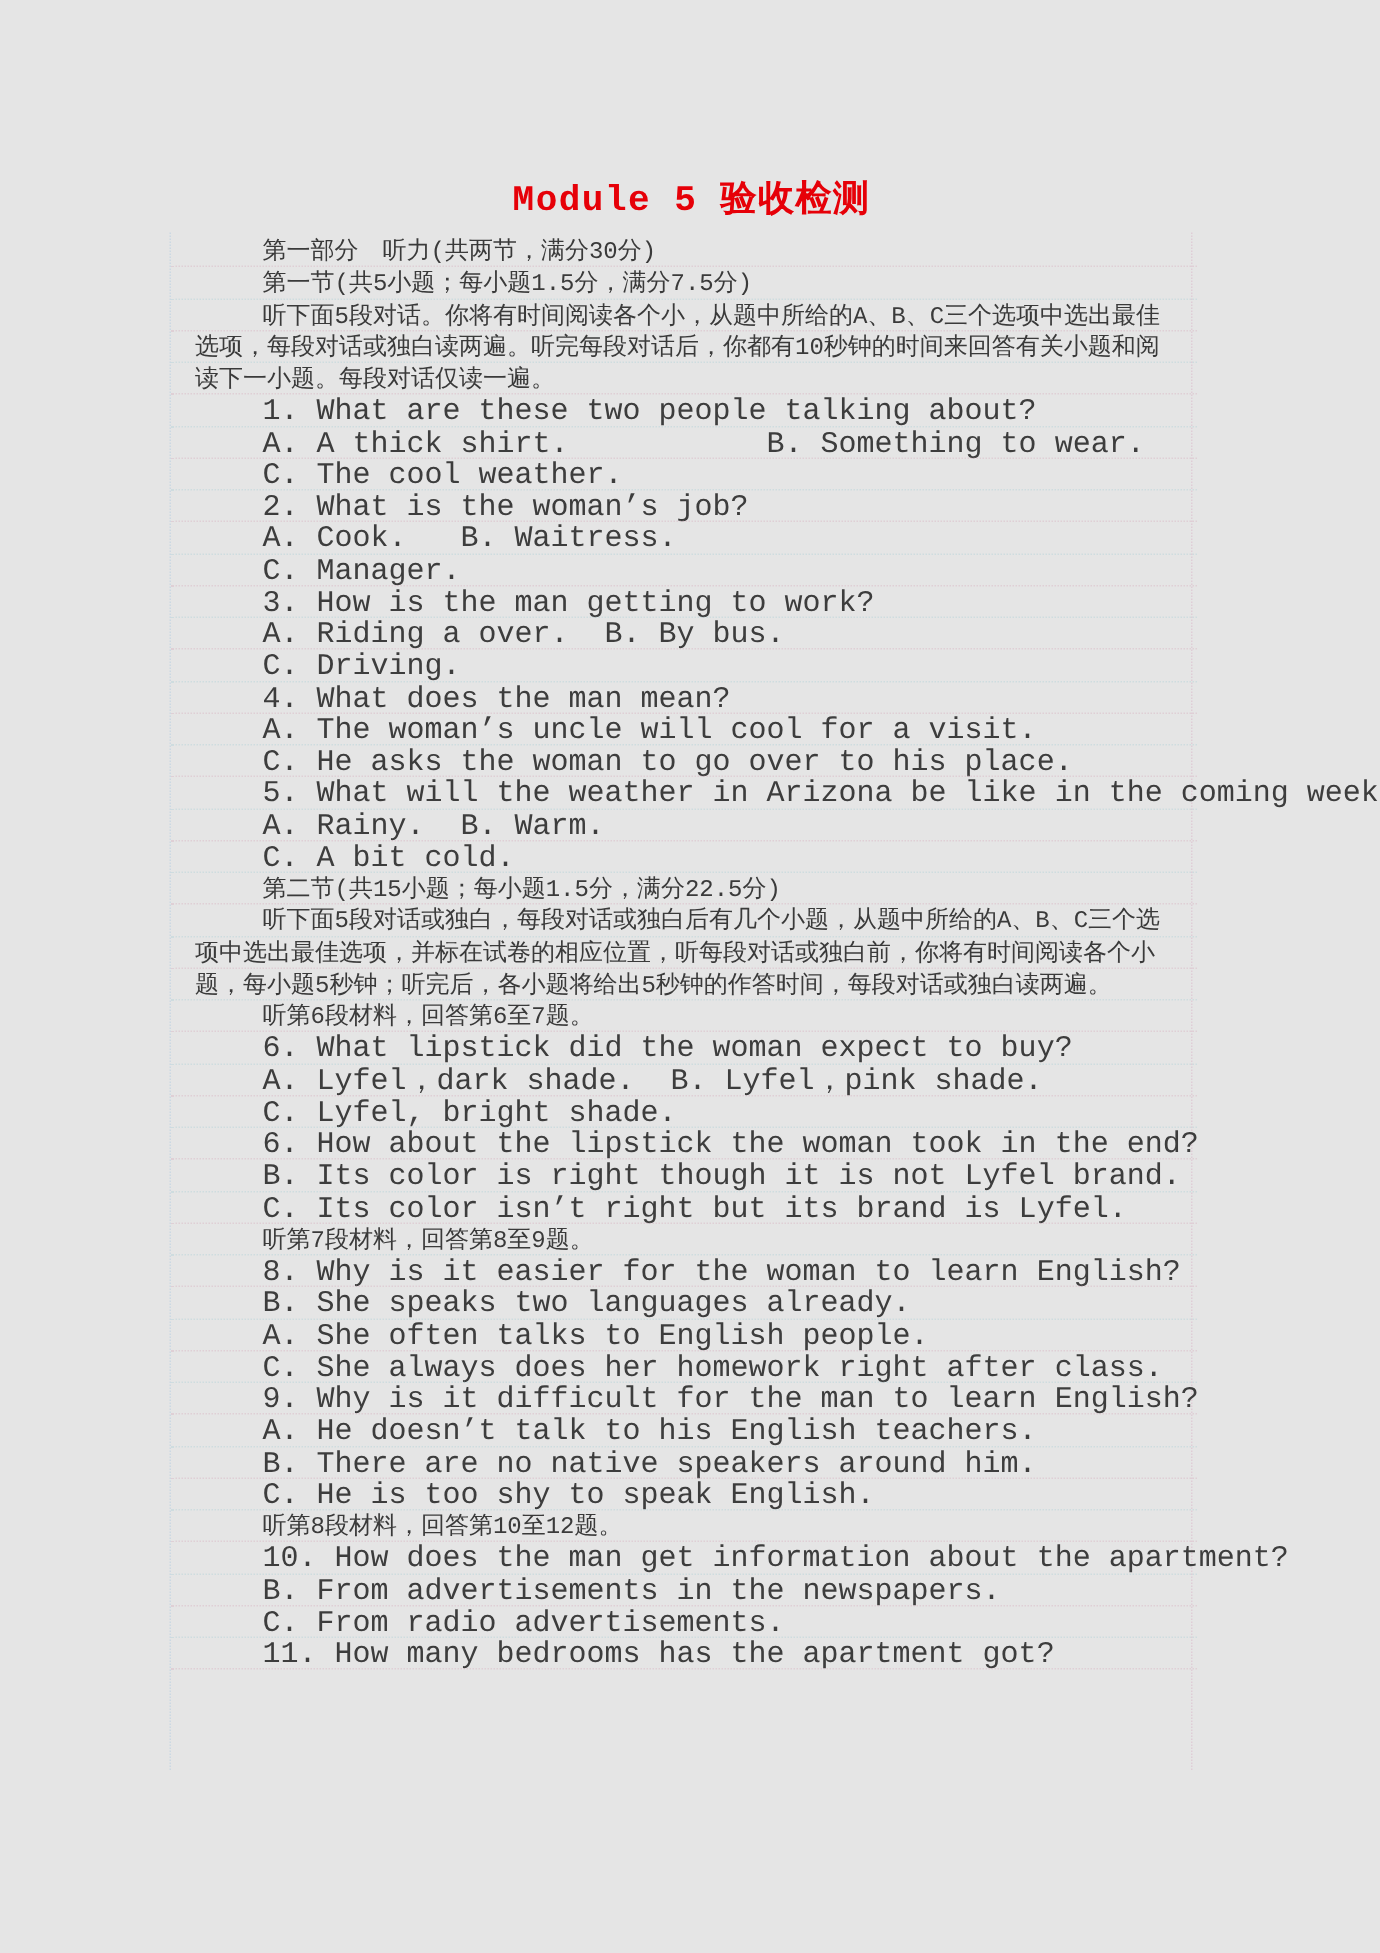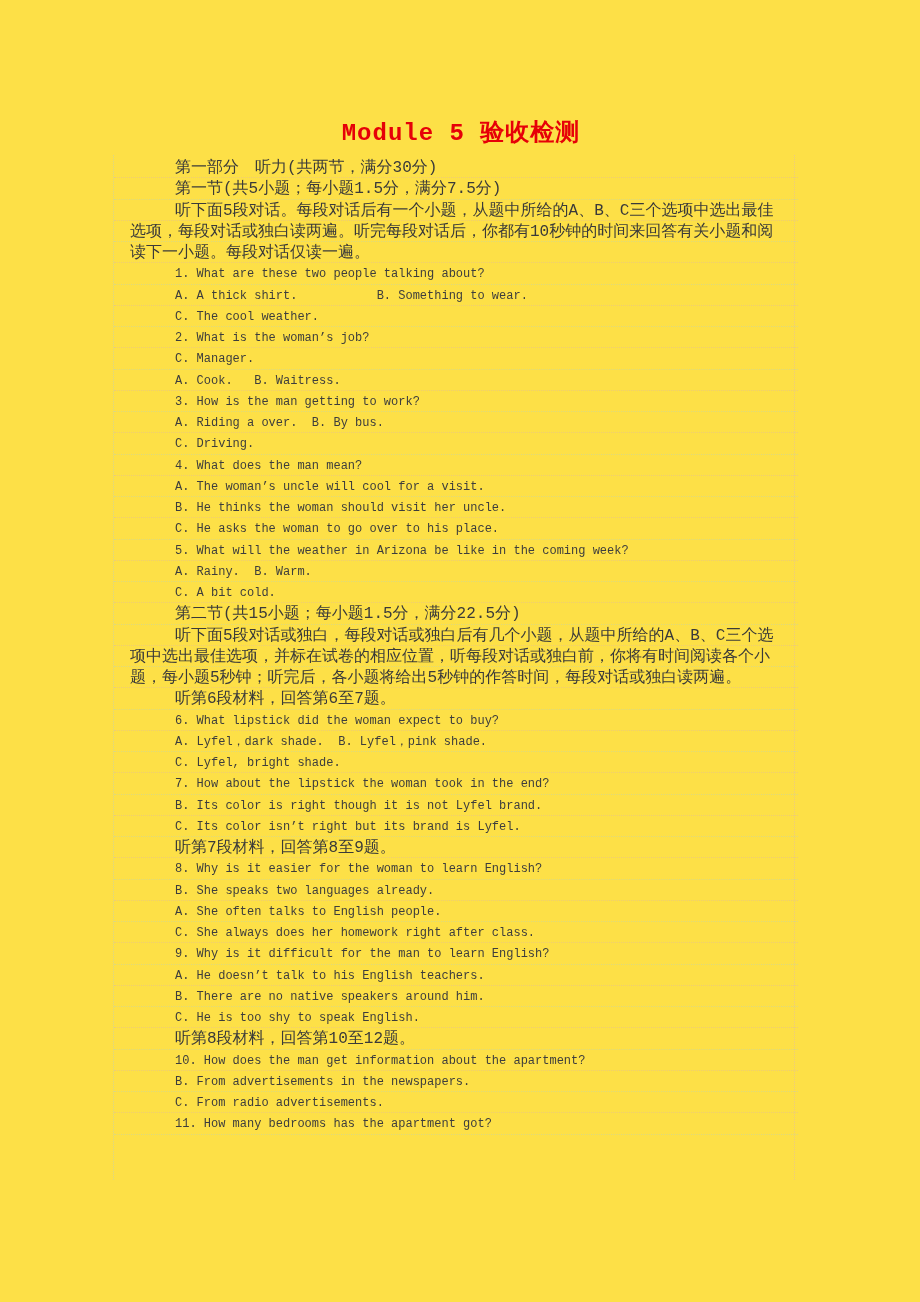--- a/index.html
+++ b/index.html
@@ -6,21 +6,21 @@
   html, body { width: 920px; height: 1302px; }
   body {
     background: #ffffff;
     font-family: "Liberation Mono", "DejaVu Sans Mono", monospace;
     position: relative;
     overflow: hidden;
   }
   .page {
     position: absolute;
     inset: 0;
-    background: #fde047;
+    background: #e5e5e5;
     font-family: Liberation Mono, monospace;
   }
   .title {
     position: absolute;
     top: 116px;
     left: 130px;
     width: 662px;
     text-align: center;
     font-size: 24px;
     font-weight: bold;
@@ -31,21 +31,21 @@
   .doc {
     position: absolute;
     left: 130px;
     top: 158px;
     width: 664px;
   }
   .line {
     position: relative;
     height: 21.25px;
     line-height: 21.25px;
-    font-size: 12px;
+    font-size: 20px;
     color: #3d3d3d;
     white-space: pre;
     letter-spacing: 0;
   }
   .line.cn {
     font-size: 16px;
     color: #3a3a3a;
   }
   .line.indent { padding-left: 45px; }
   
@@ -77,48 +77,47 @@
 
 <div class="page">
   <div class="vguide left"></div>
   <div class="vguide right"></div>
 
   <div class="title" style="color: rgb(230, 0, 8);">Module 5 验收检测</div>
 
   <div class="doc">
       <div class="line cn indent">第一部分　听力(共两节，满分30分)</div>
       <div class="line cn indent">第一节(共5小题；每小题1.5分，满分7.5分)</div>
-      <div class="line cn indent">听下面5段对话。每段对话后有一个小题，从题中所给的A、B、C三个选项中选出最佳</div>
+      <div class="line cn indent">听下面5段对话。你将有时间阅读各个小，从题中所给的A、B、C三个选项中选出最佳</div>
       <div class="line cn">选项，每段对话或独白读两遍。听完每段对话后，你都有10秒钟的时间来回答有关小题和阅</div>
       <div class="line cn">读下一小题。每段对话仅读一遍。</div>
       <div class="line indent">1. What are these two people talking about?</div>
       <div class="line indent">A. A thick shirt.           B. Something to wear.</div>
       <div class="line indent">C. The cool weather.</div>
       <div class="line indent">2. What is the woman’s job?</div>
+      <div class="line indent">A. Cook.   B. Waitress.</div>
       <div class="line indent">C. Manager.</div>
-      <div class="line indent">A. Cook.   B. Waitress.</div>
       <div class="line indent">3. How is the man getting to work?</div>
       <div class="line indent">A. Riding a over.  B. By bus.</div>
       <div class="line indent">C. Driving.</div>
       <div class="line indent">4. What does the man mean?</div>
       <div class="line indent">A. The woman’s uncle will cool for a visit.</div>
-      <div class="line indent">B. He thinks the woman should visit her uncle.</div>
       <div class="line indent">C. He asks the woman to go over to his place.</div>
       <div class="line indent">5. What will the weather in Arizona be like in the coming week?</div>
       <div class="line indent">A. Rainy.  B. Warm.</div>
       <div class="line indent">C. A bit cold.</div>
       <div class="line cn indent">第二节(共15小题；每小题1.5分，满分22.5分)</div>
       <div class="line cn indent">听下面5段对话或独白，每段对话或独白后有几个小题，从题中所给的A、B、C三个选</div>
       <div class="line cn">项中选出最佳选项，并标在试卷的相应位置，听每段对话或独白前，你将有时间阅读各个小</div>
       <div class="line cn">题，每小题5秒钟；听完后，各小题将给出5秒钟的作答时间，每段对话或独白读两遍。</div>
       <div class="line cn indent">听第6段材料，回答第6至7题。</div>
       <div class="line indent">6. What lipstick did the woman expect to buy?</div>
       <div class="line indent">A. Lyfel，dark shade.  B. Lyfel，pink shade.</div>
       <div class="line indent">C. Lyfel, bright shade.</div>
-      <div class="line indent">7. How about the lipstick the woman took in the end?</div>
+      <div class="line indent">6. How about the lipstick the woman took in the end?</div>
       <div class="line indent">B. Its color is right though it is not Lyfel brand.</div>
       <div class="line indent">C. Its color isn’t right but its brand is Lyfel.</div>
       <div class="line cn indent">听第7段材料，回答第8至9题。</div>
       <div class="line indent">8. Why is it easier for the woman to learn English?</div>
       <div class="line indent">B. She speaks two languages already.</div>
       <div class="line indent">A. She often talks to English people.</div>
       <div class="line indent">C. She always does her homework right after class.</div>
       <div class="line indent">9. Why is it difficult for the man to learn English?</div>
       <div class="line indent">A. He doesn’t talk to his English teachers.</div>
       <div class="line indent">B. There are no native speakers around him.</div>

